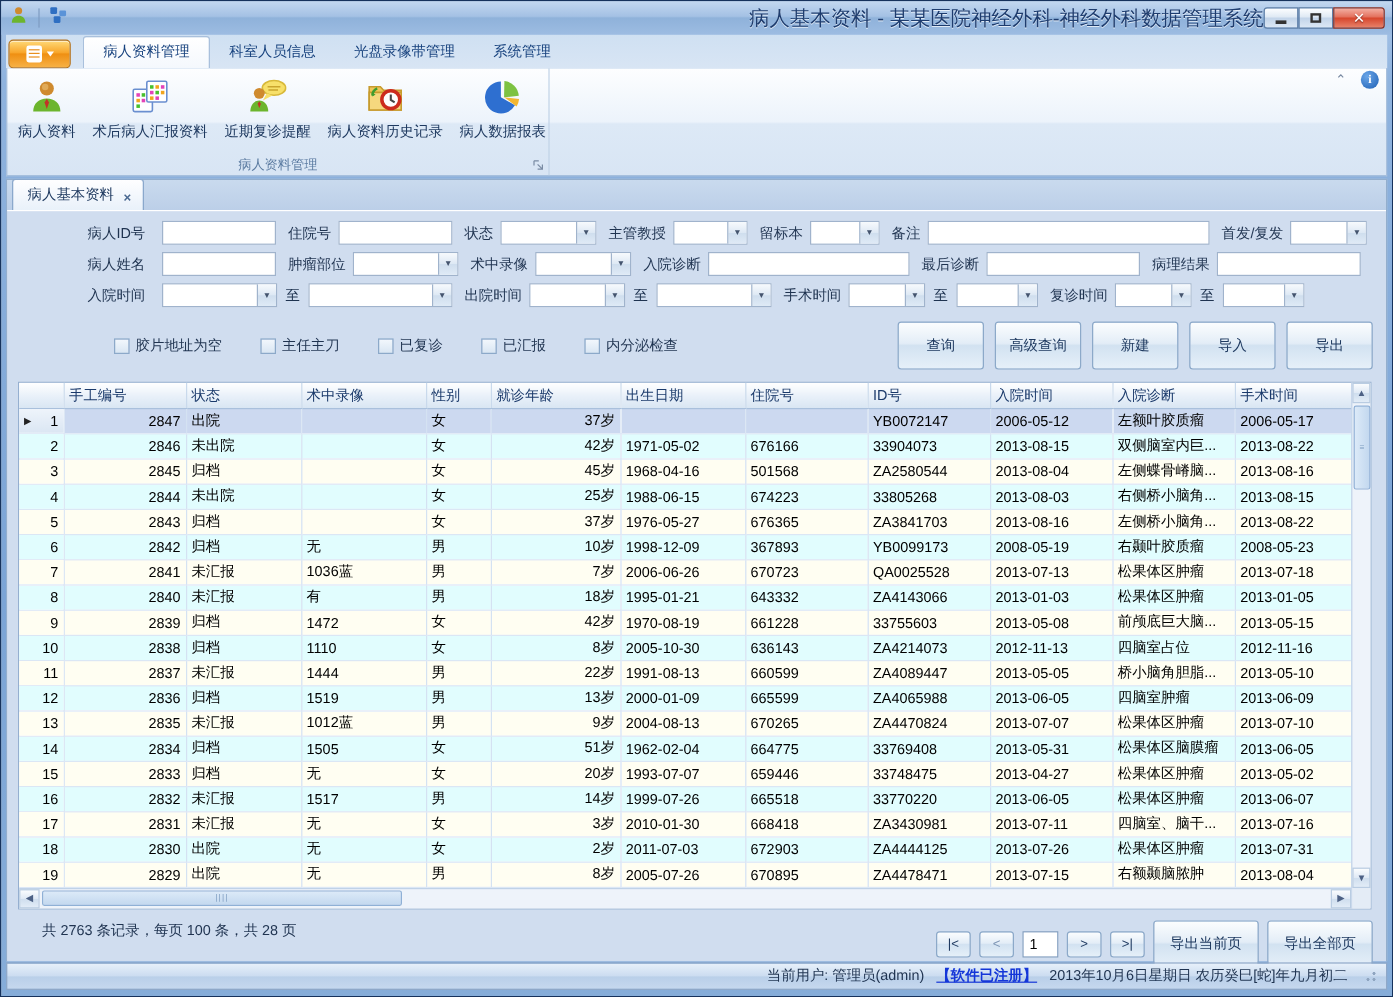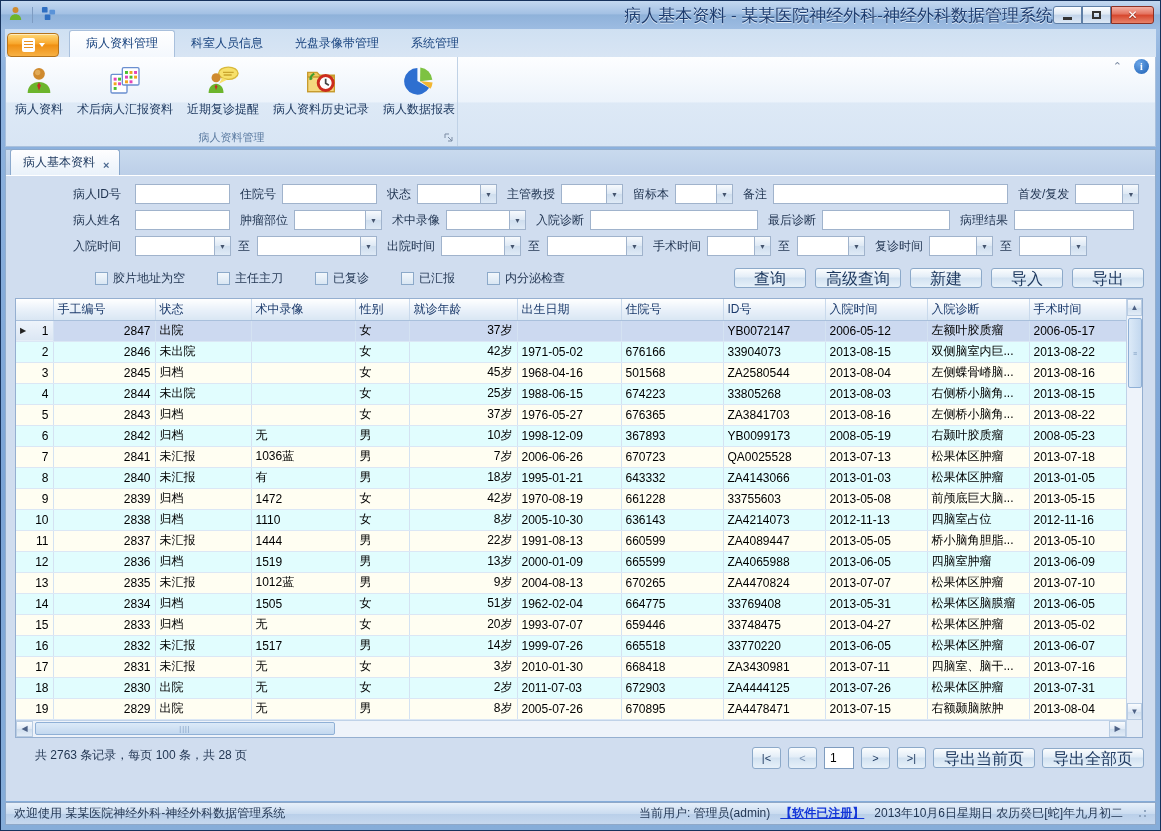--- a/index.html
+++ b/index.html
@@ -68,21 +68,21 @@
     background:linear-gradient(180deg,#f7fafd,#dde8f4 50%,#cfdeee 52%,#dfeaf6);border-left:1px solid #a0b3cc;}.w58{width:58px}.w62{width:62px}.w64{width:64px}.w68{width:68px}.w80{width:80px}
   .w88{width:88px}.w95{width:95px}.w96{width:96px}.w120{width:120px}.w128{width:128px}
   .w168{width:168px}.w235{width:235px}
   .lab58{display:inline-block;width:56px;margin-right:6px;}
   .fto{margin:0 7px;}
   
   .chkrow{display:flex;align-items:center;padding:6px 2px 10px 80px;font-size:12px;color:#1f3350;}
   .chk{display:flex;align-items:center;margin-right:32px;text-align:center;}
   .chk .box{width:13px;height:13px;border:1px solid #8ca9c9;background:linear-gradient(180deg,#f2f7fc,#d9e6f3);margin-right:5px;}
   .actions{margin-left:auto;display:flex;gap:9px;}
-  .abtn{min-width:72px;height:20px;padding:0 10px;font-size:16px;color:#1f3a60;font-family:inherit;
+  .abtn{min-width:72px;height:40px;padding:0 10px;font-size:12px;color:#1f3a60;font-family:inherit;
     border:1px solid #8ca9c9;border-radius:3px;background:linear-gradient(180deg,#fbfdfe,#e3edf7 45%,#d2e2f1 50%,#e6f0f9);}
   
   .grid-wrap{display:flex;border:1px solid #95afd0;background:#fff;width:1128px;}
   .grid-left{width:1110px;}
   table.grid{border-collapse:collapse;table-layout:fixed;width:1110px;font-size:12px;}
   table.grid th{height:21px;font-weight:normal;text-align:left;color:#1b3a6b;padding:0 4px;
     background:linear-gradient(180deg,#ffffff,#e8f0f9 55%,#d9e6f3);border-right:1px solid #c9d9ec;border-bottom:1px solid #a9c0dc;
     overflow:hidden;white-space:nowrap;}
   table.grid td{height:21px;padding:0 4px;border-right:1px solid #d4e2f2;border-bottom:1px solid #dbe7f5;
     overflow:hidden;white-space:nowrap;color:#000;}
@@ -744,21 +744,20 @@
           <button class="pbtn">&gt;</button>
           <button class="pbtn">&gt;|</button>
           <button class="abtn xbtn">导出当前页</button>
           <button class="abtn xbtn">导出全部页</button>
         </span>
       </div>
     </div>
   </div>
 
   <div class="statusbar">
-    <span>欢迎使用 某某医院神经外科-神经外科数据管理系统</span>
     <span class="sb-right">
       <span>当前用户: 管理员(admin)</span>
       <span class="reg-link">【软件已注册】</span>
       <span>2013年10月6日星期日 农历癸巳[蛇]年九月初二</span>
       <span class="grip"></span>
     </span>
   </div>
 
 </div>
 

